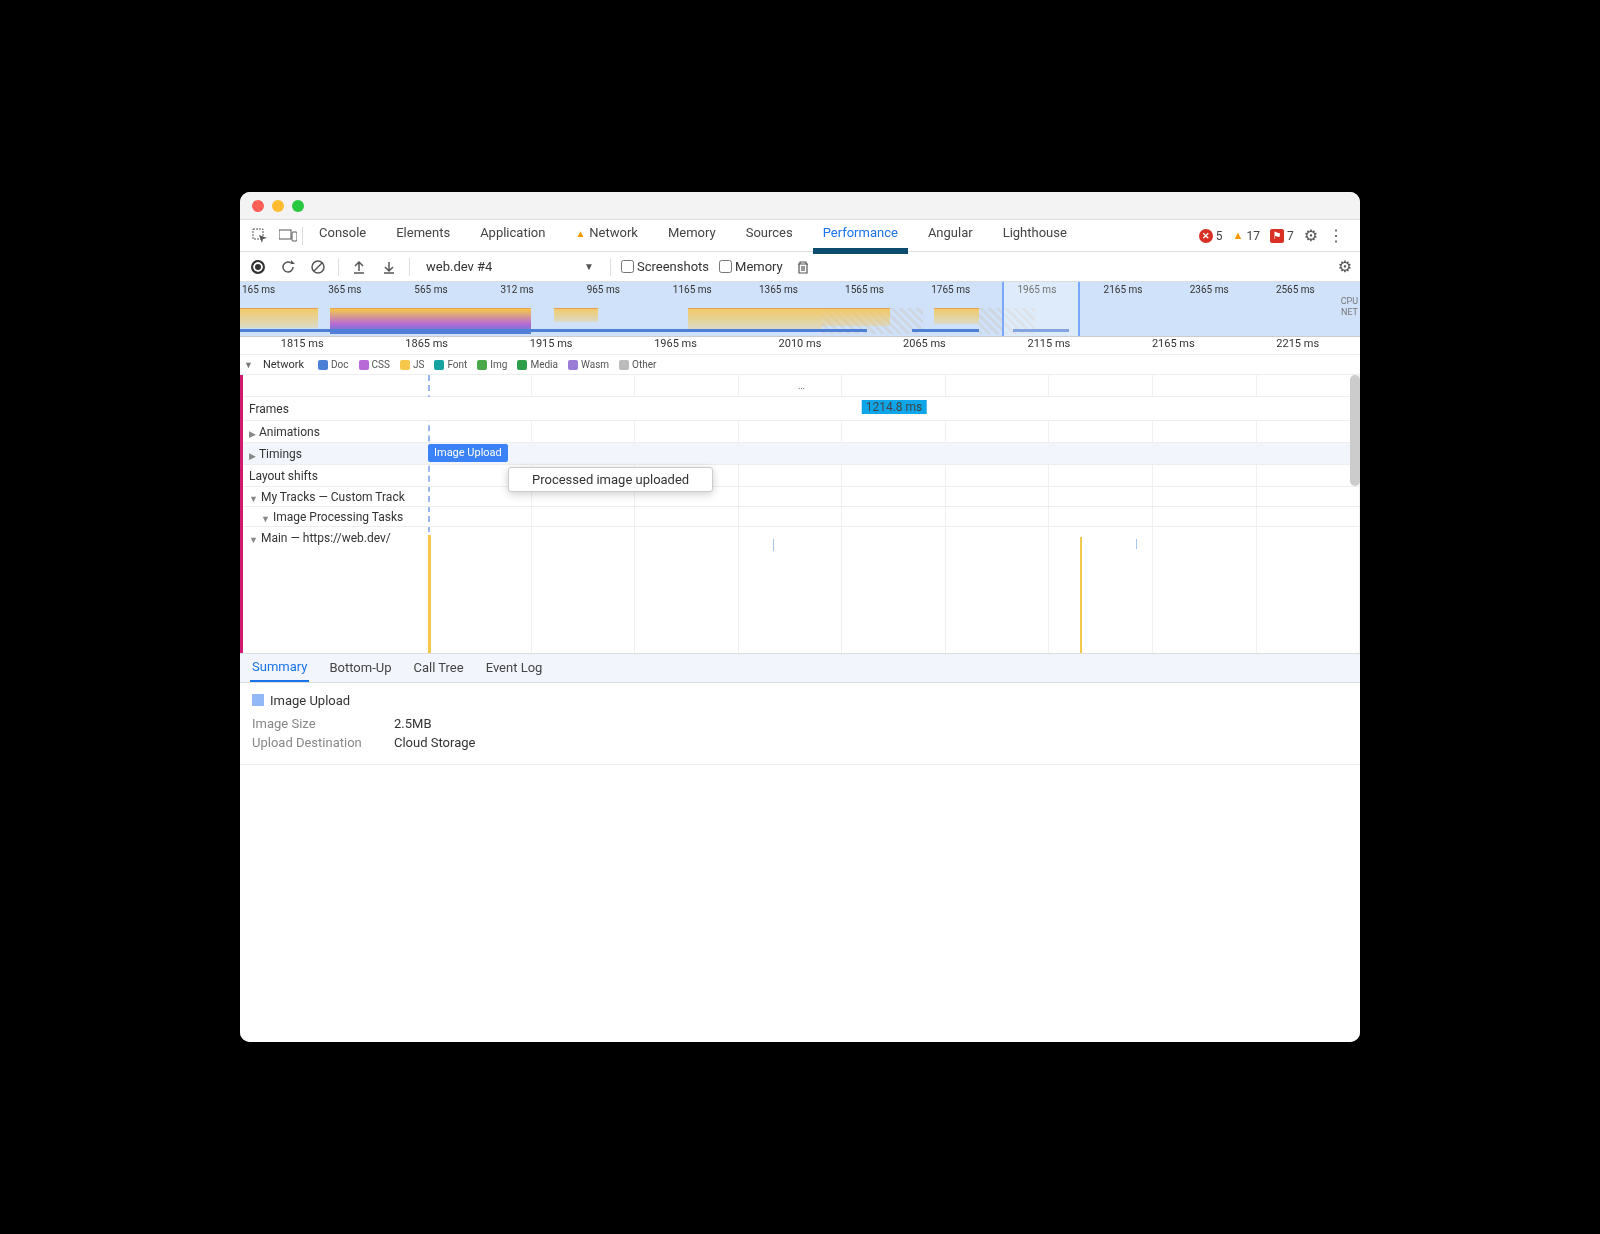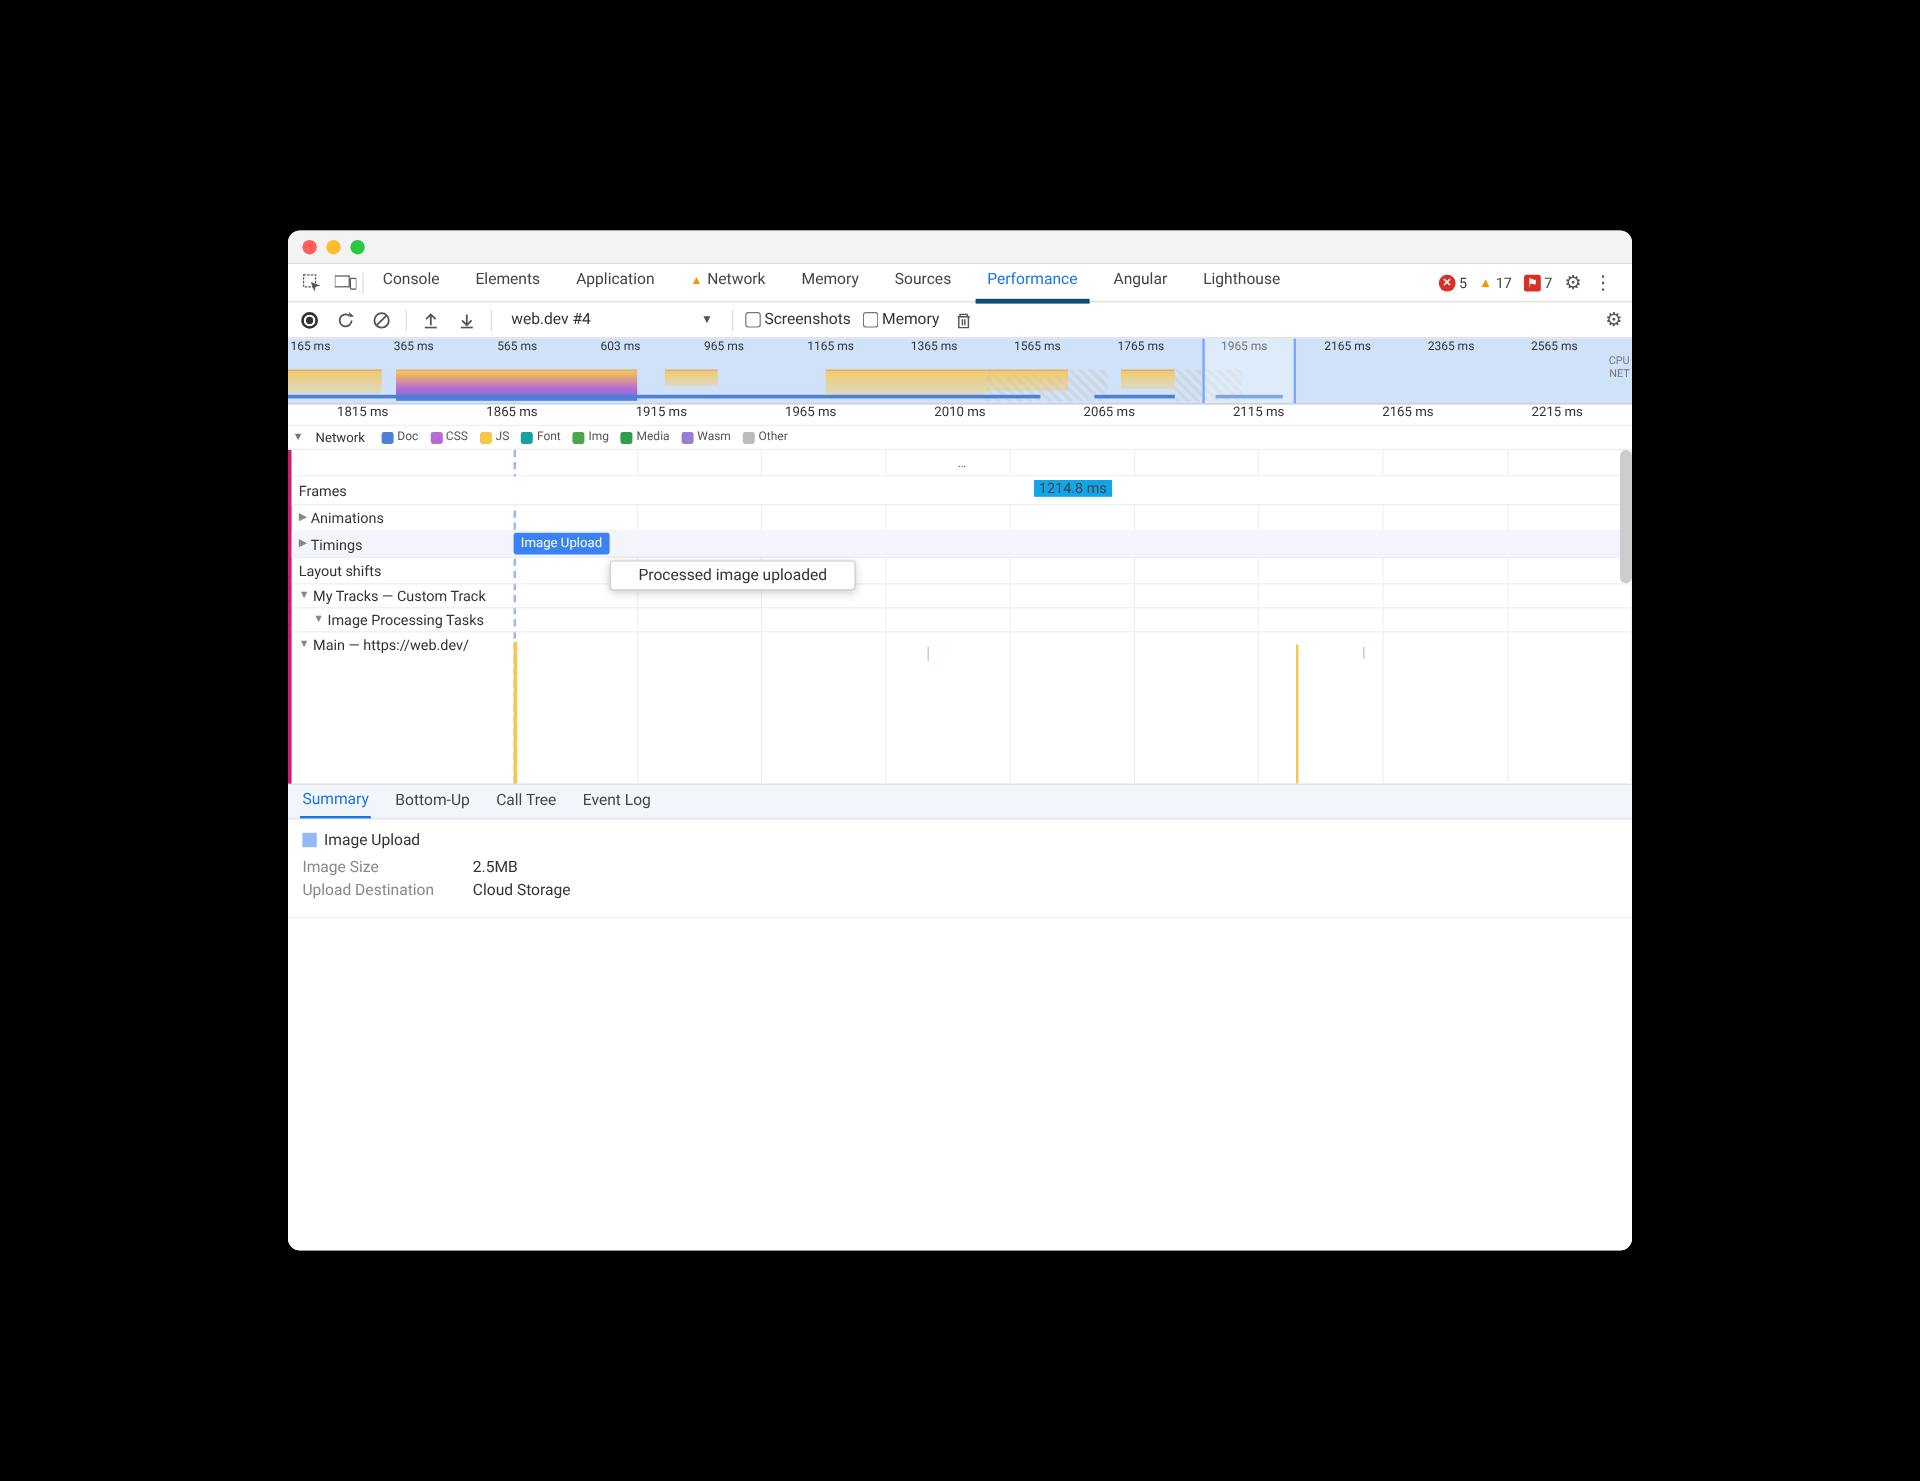--- a/index.html
+++ b/index.html
@@ -9,21 +9,21 @@
 .traffic{display:flex;gap:8px;padding-left:12px;}
 .dot{width:12px;height:12px;border-radius:50%;}
 .dot.red{background:#ff5f57;}
 .dot.yellow{background:#febc2e;}
 .dot.green{background:#28c840;}
 .title{position:absolute;left:0;right:0;text-align:center;font-size:13px;color:#333;font-weight:500;}
 .tabs{height:32px;border-bottom:1px solid #ddd;display:flex;align-items:center;padding:0 6px;font-size:13px;color:#444;}
 .tabicon{width:28px;display:flex;justify-content:center;align-items:center;color:#555;}
 .tablist{display:flex;gap:10px;flex:1;padding-left:6px;}
 .tab{padding:8px 10px;cursor:pointer;color:#444;}
-.tab.active{color:#1a73e8;border-bottom:4px solid #0c4a6e;}
+.tab.active{color:#1a73e8;border-bottom:6px solid #0c4a6e;}
 .tab.warn::before{content:"▲";color:#f29900;font-size:10px;margin-right:4px;}
 .tright{display:flex;align-items:center;gap:10px;padding-right:10px;font-size:12px;}
 .badge{display:flex;align-items:center;gap:3px;}
 .bcircle{width:14px;height:14px;border-radius:50%;display:flex;align-items:center;justify-content:center;color:#fff;font-size:9px;font-weight:bold;}
 .bcircle.err{background:#d93025;}
 .btri{color:#f29900;font-size:11px;}
 .bflag{background:#d93025;color:#fff;width:14px;height:14px;display:flex;align-items:center;justify-content:center;font-size:10px;border-radius:2px;}
 .gear{font-size:16px;color:#555;cursor:pointer;}
 .kebab{font-size:16px;color:#555;cursor:pointer;}
 .toolbar{height:30px;border-bottom:1px solid #ddd;display:flex;align-items:center;padding:0 8px;gap:10px;font-size:13px;}
@@ -44,21 +44,21 @@
 .timeruler{height:18px;border-bottom:1px solid #eee;display:flex;font-size:11px;color:#333;}
 .timeruler span{flex:1;text-align:center;}
 .netheader{height:20px;border-bottom:1px solid #eee;display:flex;align-items:center;font-size:11px;color:#333;padding-left:4px;gap:8px;}
 .netheader .tog{color:#777;font-size:9px;margin-right:2px;}
 .legend{display:flex;gap:10px;margin-left:6px;}
 .legend span{display:flex;align-items:center;gap:3px;font-size:10px;color:#555;text-align:center;}
 .sw{width:10px;height:10px;border-radius:2px;}
 .tracks{flex:1;position:relative;overflow:hidden;border-left:3px solid #d01a6f;}
 .dotsrow{height:22px;border-bottom:1px solid #eee;background:#fff;text-align:center;font-size:11px;color:#777;line-height:22px;}
 .track{border-bottom:1px solid #eee;display:flex;align-items:center;font-size:12px;color:#333;position:relative;}
-.tlabel{width:185px;padding:3px 6px;display:flex;align-items:flex-start;gap:3px;}
+.tlabel{width:185px;padding:3px 6px;display:flex;align-items:flex-end;gap:3px;}
 .tog{color:#888;font-size:9px;}
 .tcontent{flex:1;position:relative;height:100%;}
 .track.frames{height:24px;background:#fff;}
 .frametext{position:absolute;left:50%;top:3px;transform:translateX(-50%);font-size:12px;color:#444;background:#0ea5e9;padding:0 4px;}
 .track.anim{height:22px;}
 .track.timings{height:22px;background:#f2f6fc;}
 .timing-block{position:absolute;left:0;top:1px;height:18px;background:#3b82f6;color:#fff;font-size:11px;padding:2px 6px;border-radius:2px;cursor:pointer;}
 .tooltip{position:absolute;left:80px;top:24px;background:#fff;border:1px solid #ccc;box-shadow:0 2px 8px rgba(0,0,0,.2);padding:4px 23px;font-size:13px;color:#333;white-space:nowrap;z-index:10;border-radius:3px;}
 .track.layout{height:22px;}
 .track.custom{height:20px;}
@@ -183,21 +183,21 @@
     </div>
     <div style="flex:1"></div>
     <div class="gear">⚙</div>
   </div>
 
   <div class="overview">
     <div class="ovtimes" id="ovtimes">
         <span>165 ms</span>
         <span>365 ms</span>
         <span>565 ms</span>
-        <span>603 ms</span>
+        <span>312 ms</span>
         <span>965 ms</span>
         <span>1165 ms</span>
         <span>1365 ms</span>
         <span>1565 ms</span>
         <span>1765 ms</span>
         <span>1965 ms</span>
         <span>2165 ms</span>
         <span>2365 ms</span>
         <span>2565 ms</span>
       </div>

